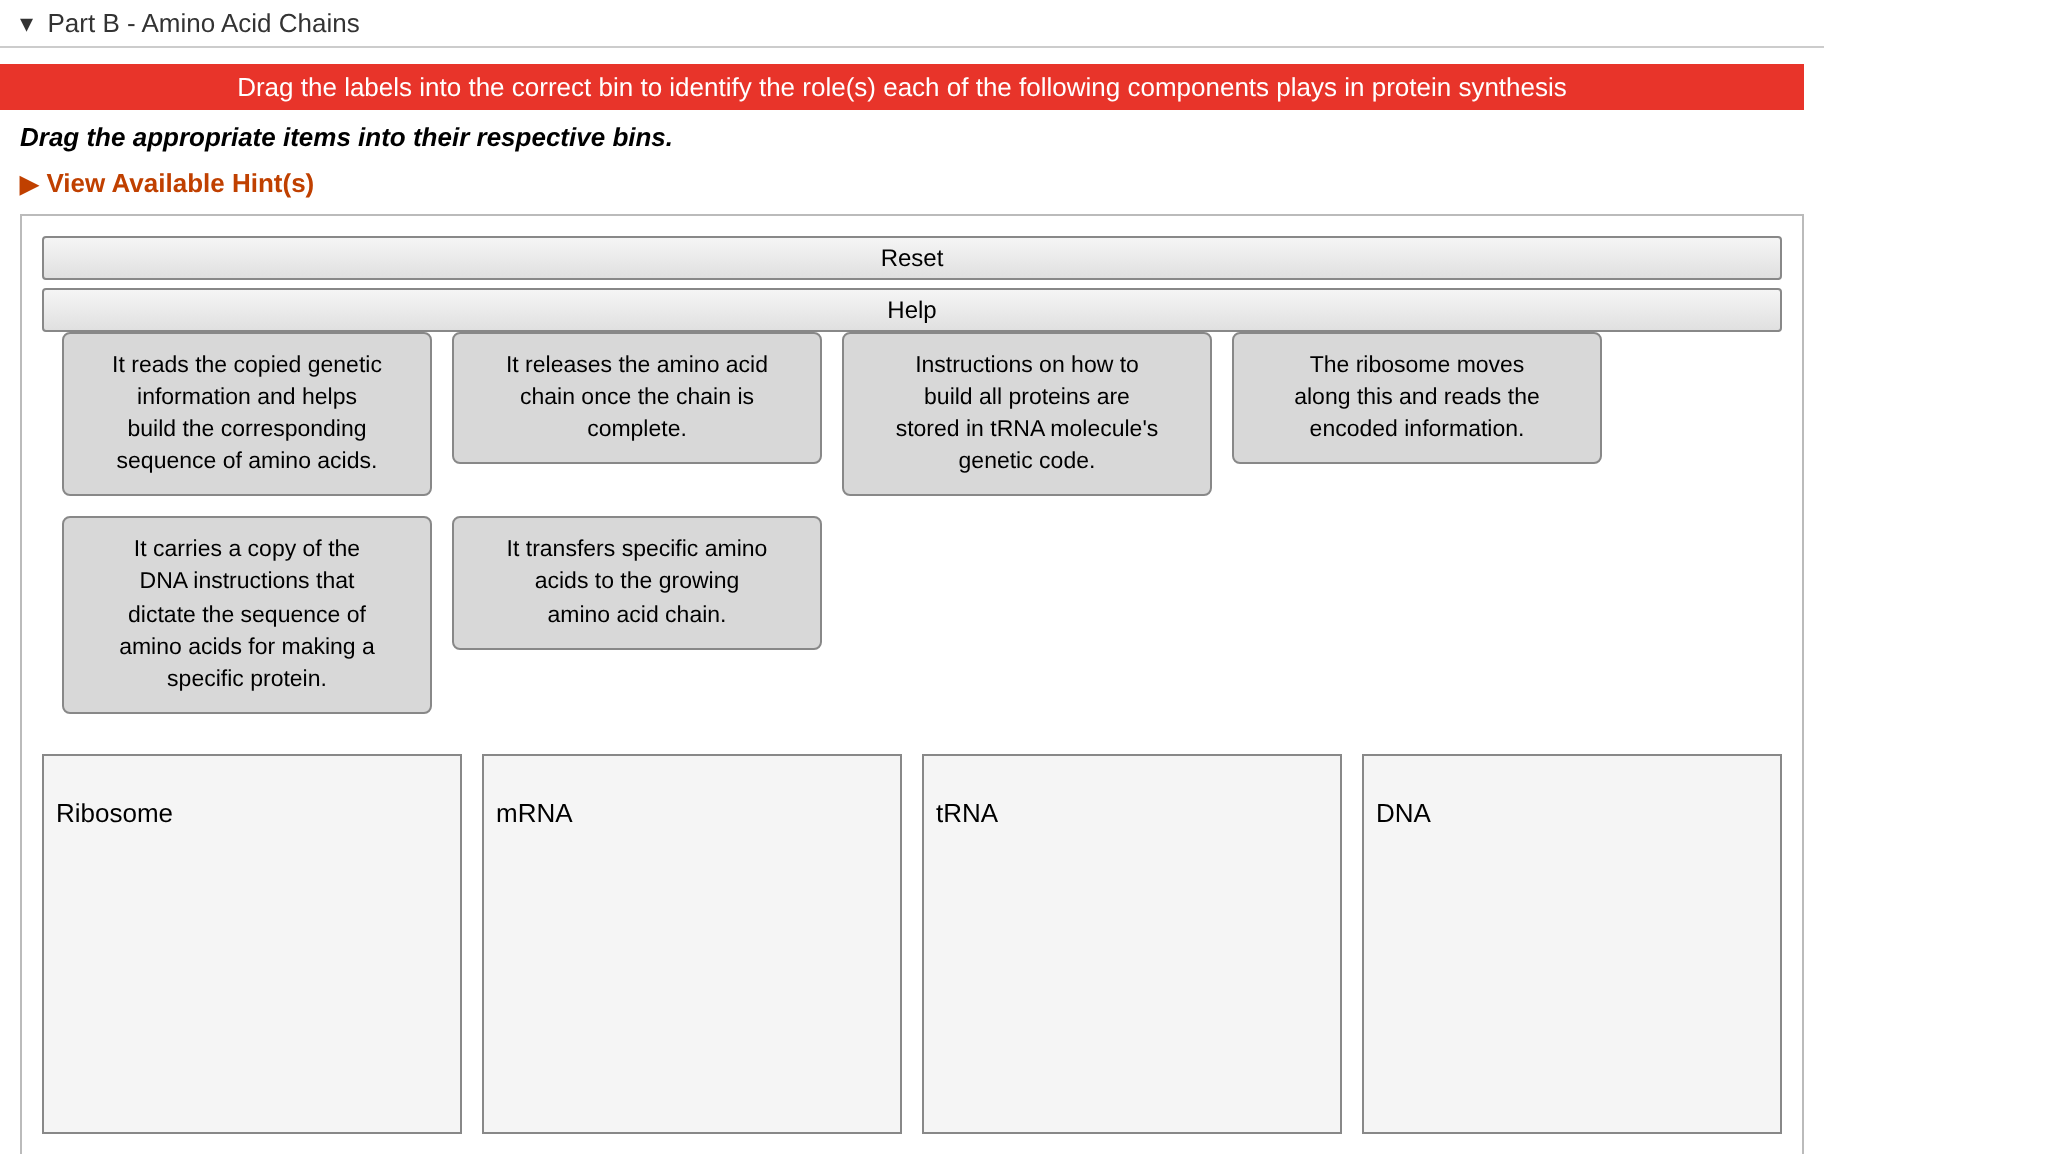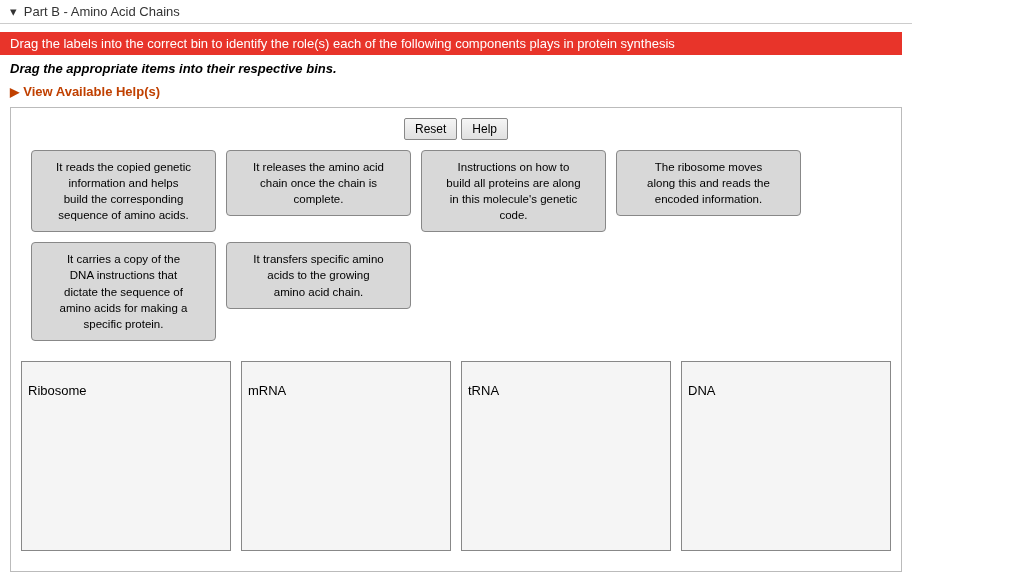--- a/index.html
+++ b/index.html
@@ -20,20 +20,21 @@
       font-size: 13px;
       color: #333;
       border-bottom: 1px solid #ccc;
     }
     .instruction-banner {
       background: #e8342a;
       color: #fff;
       font-size: 13px;
       padding: 4px 10px;
       margin: 8px 10px 0 0;
+      text-align: center;
     }
     .drag-instruction {
       font-size: 13px;
       font-weight: bold;
       padding: 6px 10px 4px 10px;
       font-style: italic;
     }
     .hint-link {
       display: flex;
       align-items: center;
@@ -49,23 +50,23 @@
       font-size: 12px;
     }
     .main-area {
       border: 1px solid #bbb;
       margin: 0 10px 10px 10px;
       background: #fff;
       padding: 10px;
     }
     .top-buttons {
       display: flex;
-      justify-content: center;
+      justify-content: space-between;
       gap: 4px;
-      margin-bottom: 10px;
+      flex-direction: column;
     }
     .btn {
       border: 1px solid #888;
       background: linear-gradient(to bottom, #f5f5f5, #e0e0e0);
       padding: 3px 10px;
       font-size: 12px;
       cursor: pointer;
       border-radius: 2px;
     }
     .labels-area {
@@ -115,34 +116,34 @@
   <div class="top-bar">
     ▾ &nbsp;<span>Part B - Amino Acid Chains</span>
   </div>
 
   <div class="instruction-banner">Drag the labels into the correct bin to identify the role(s) each of the following components plays in protein synthesis</div>
 
   <div class="drag-instruction">Drag the appropriate items into their respective bins.</div>
 
   <div class="hint-link">
     <span class="hint-arrow">▶</span>
-    <span>View Available Help(s)</span>
+    <span>View Available Hint(s)</span>
   </div>
 
   <div class="main-area">
 
     <div class="top-buttons">
       <button class="btn">Reset</button>
       <button class="btn">Help</button>
     </div>
 
     <div class="labels-area">
       <div class="label-card">It reads the copied genetic information and helps build the corresponding sequence of amino acids.</div>
       <div class="label-card">It releases the amino acid chain once the chain is complete.</div>
-      <div class="label-card">Instructions on how to build all proteins are along in this molecule's genetic code.</div>
+      <div class="label-card">Instructions on how to build all proteins are stored in tRNA molecule's genetic code.</div>
       <div class="label-card">The ribosome moves along this and reads the encoded information.</div>
       <div class="label-card">It carries a copy of the DNA instructions that dictate the sequence of amino acids for making a specific protein.</div>
       <div class="label-card">It transfers specific amino acids to the growing amino acid chain.</div>
     </div>
 
     <div class="bins-area">
       <div class="bin">
         <div class="bin-label">Ribosome</div>
       </div>
       <div class="bin">

